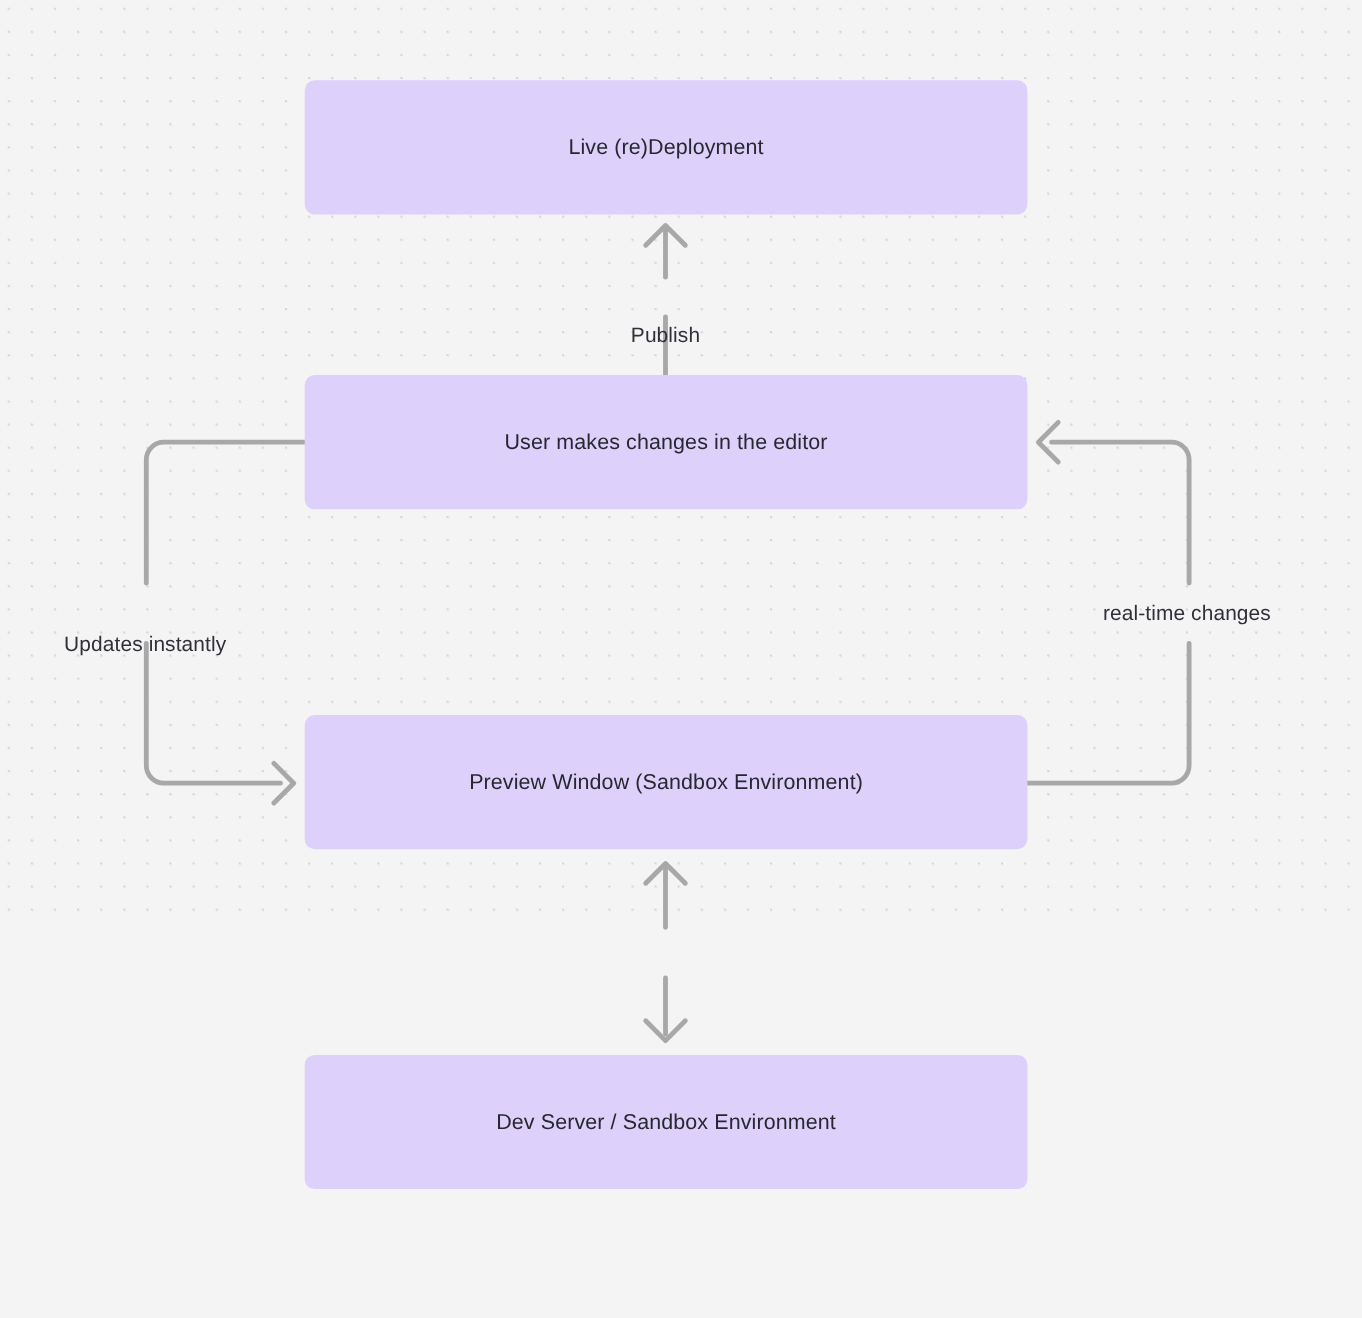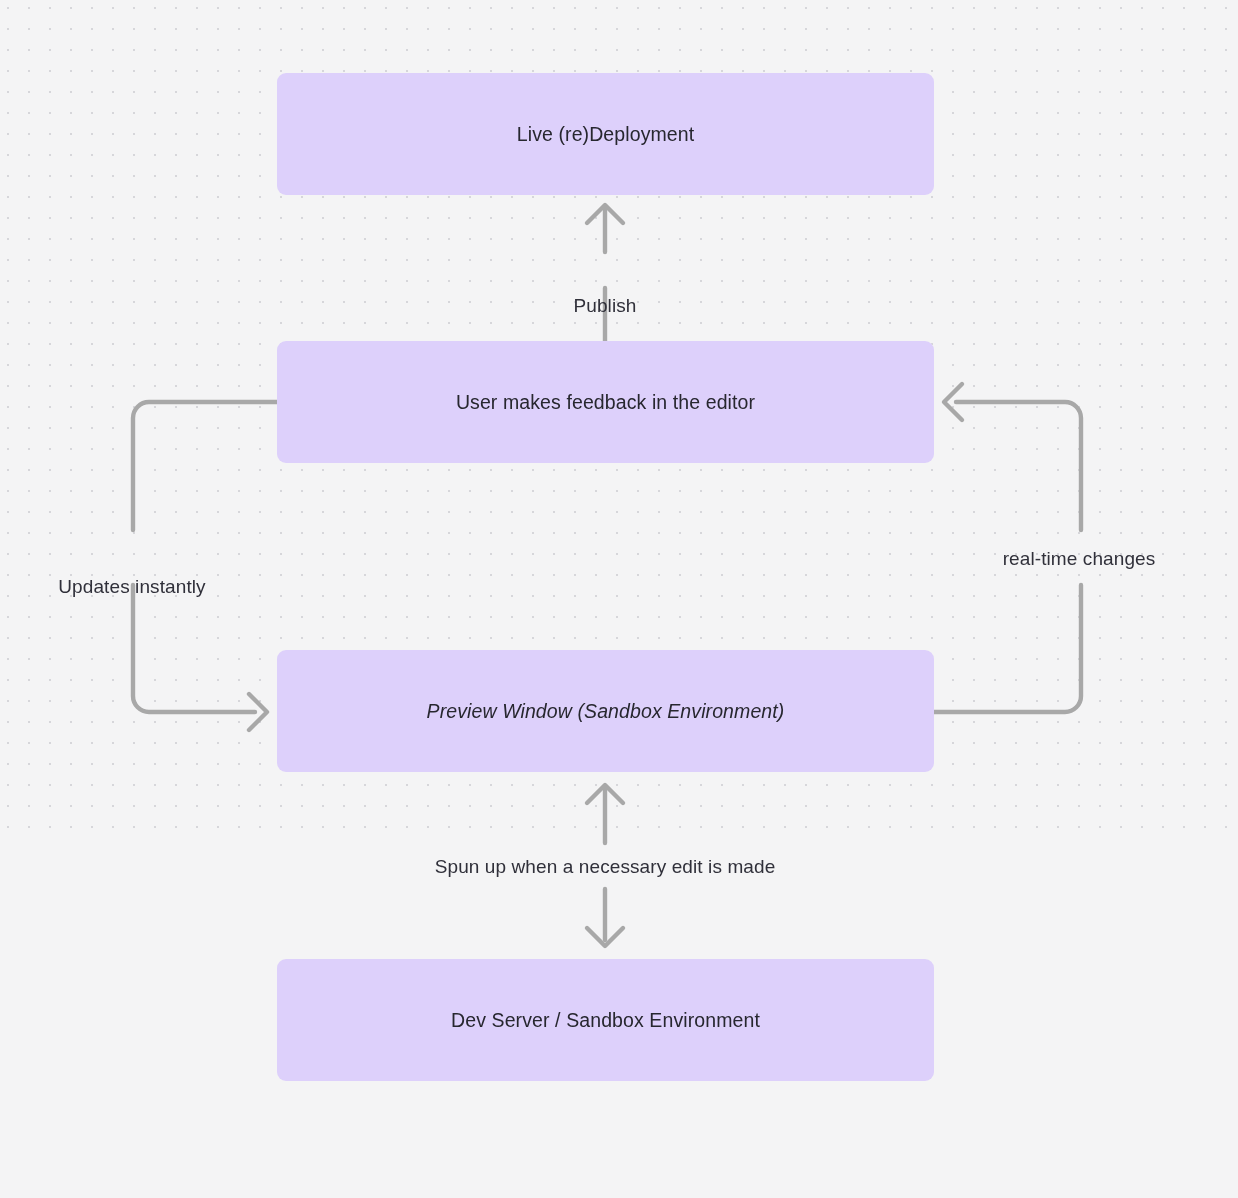--- a/index.html
+++ b/index.html
@@ -92,32 +92,31 @@
       <path d="M 605 889 L 605 940" stroke="#a8a8a8" stroke-width="4.4" fill="none" stroke-linecap="round"></path>
       <path d="M 587 928 L 605 946 L 623 928" stroke="#a8a8a8" stroke-width="4.4" fill="none" stroke-linecap="round" stroke-linejoin="round"></path>
     </g>
   </svg>
 
   <div class="node" style="left:277px; top:73px; width:657px; height:122px;">
     <span>Live (re)Deployment</span>
   </div>
 
   <div class="node" style="left:277px; top:341px; width:657px; height:122px;">
-    <span>User makes feedback in the editor</span>
+    <span>User makes changes in the editor</span>
   </div>
 
-  <div class="node" style="left:277px; top:650px; width:657px; height:122px;font-style:italic;">
+  <div class="node" style="left:277px; top:650px; width:657px; height:122px;">
     <span>Preview Window (Sandbox Environment)</span>
   </div>
 
   <div class="node" style="left:277px; top:959px; width:657px; height:122px;">
     <span>Dev Server / Sandbox Environment</span>
   </div>
 
   <div class="edge-label center" style="left:605px; top:269px;margin-top:36px;">Publish</div>
 
   <div class="edge-label center" style="left:132px; top:586px;">Updates instantly</div>
 
   <div class="edge-label center" style="left:1079px; top:558px;">real-time changes</div>
 
-  <div class="edge-label center" style="left:605px; top:866px;">Spun up when a necessary edit is made</div>
 
 </div>
 
 </body></html>

